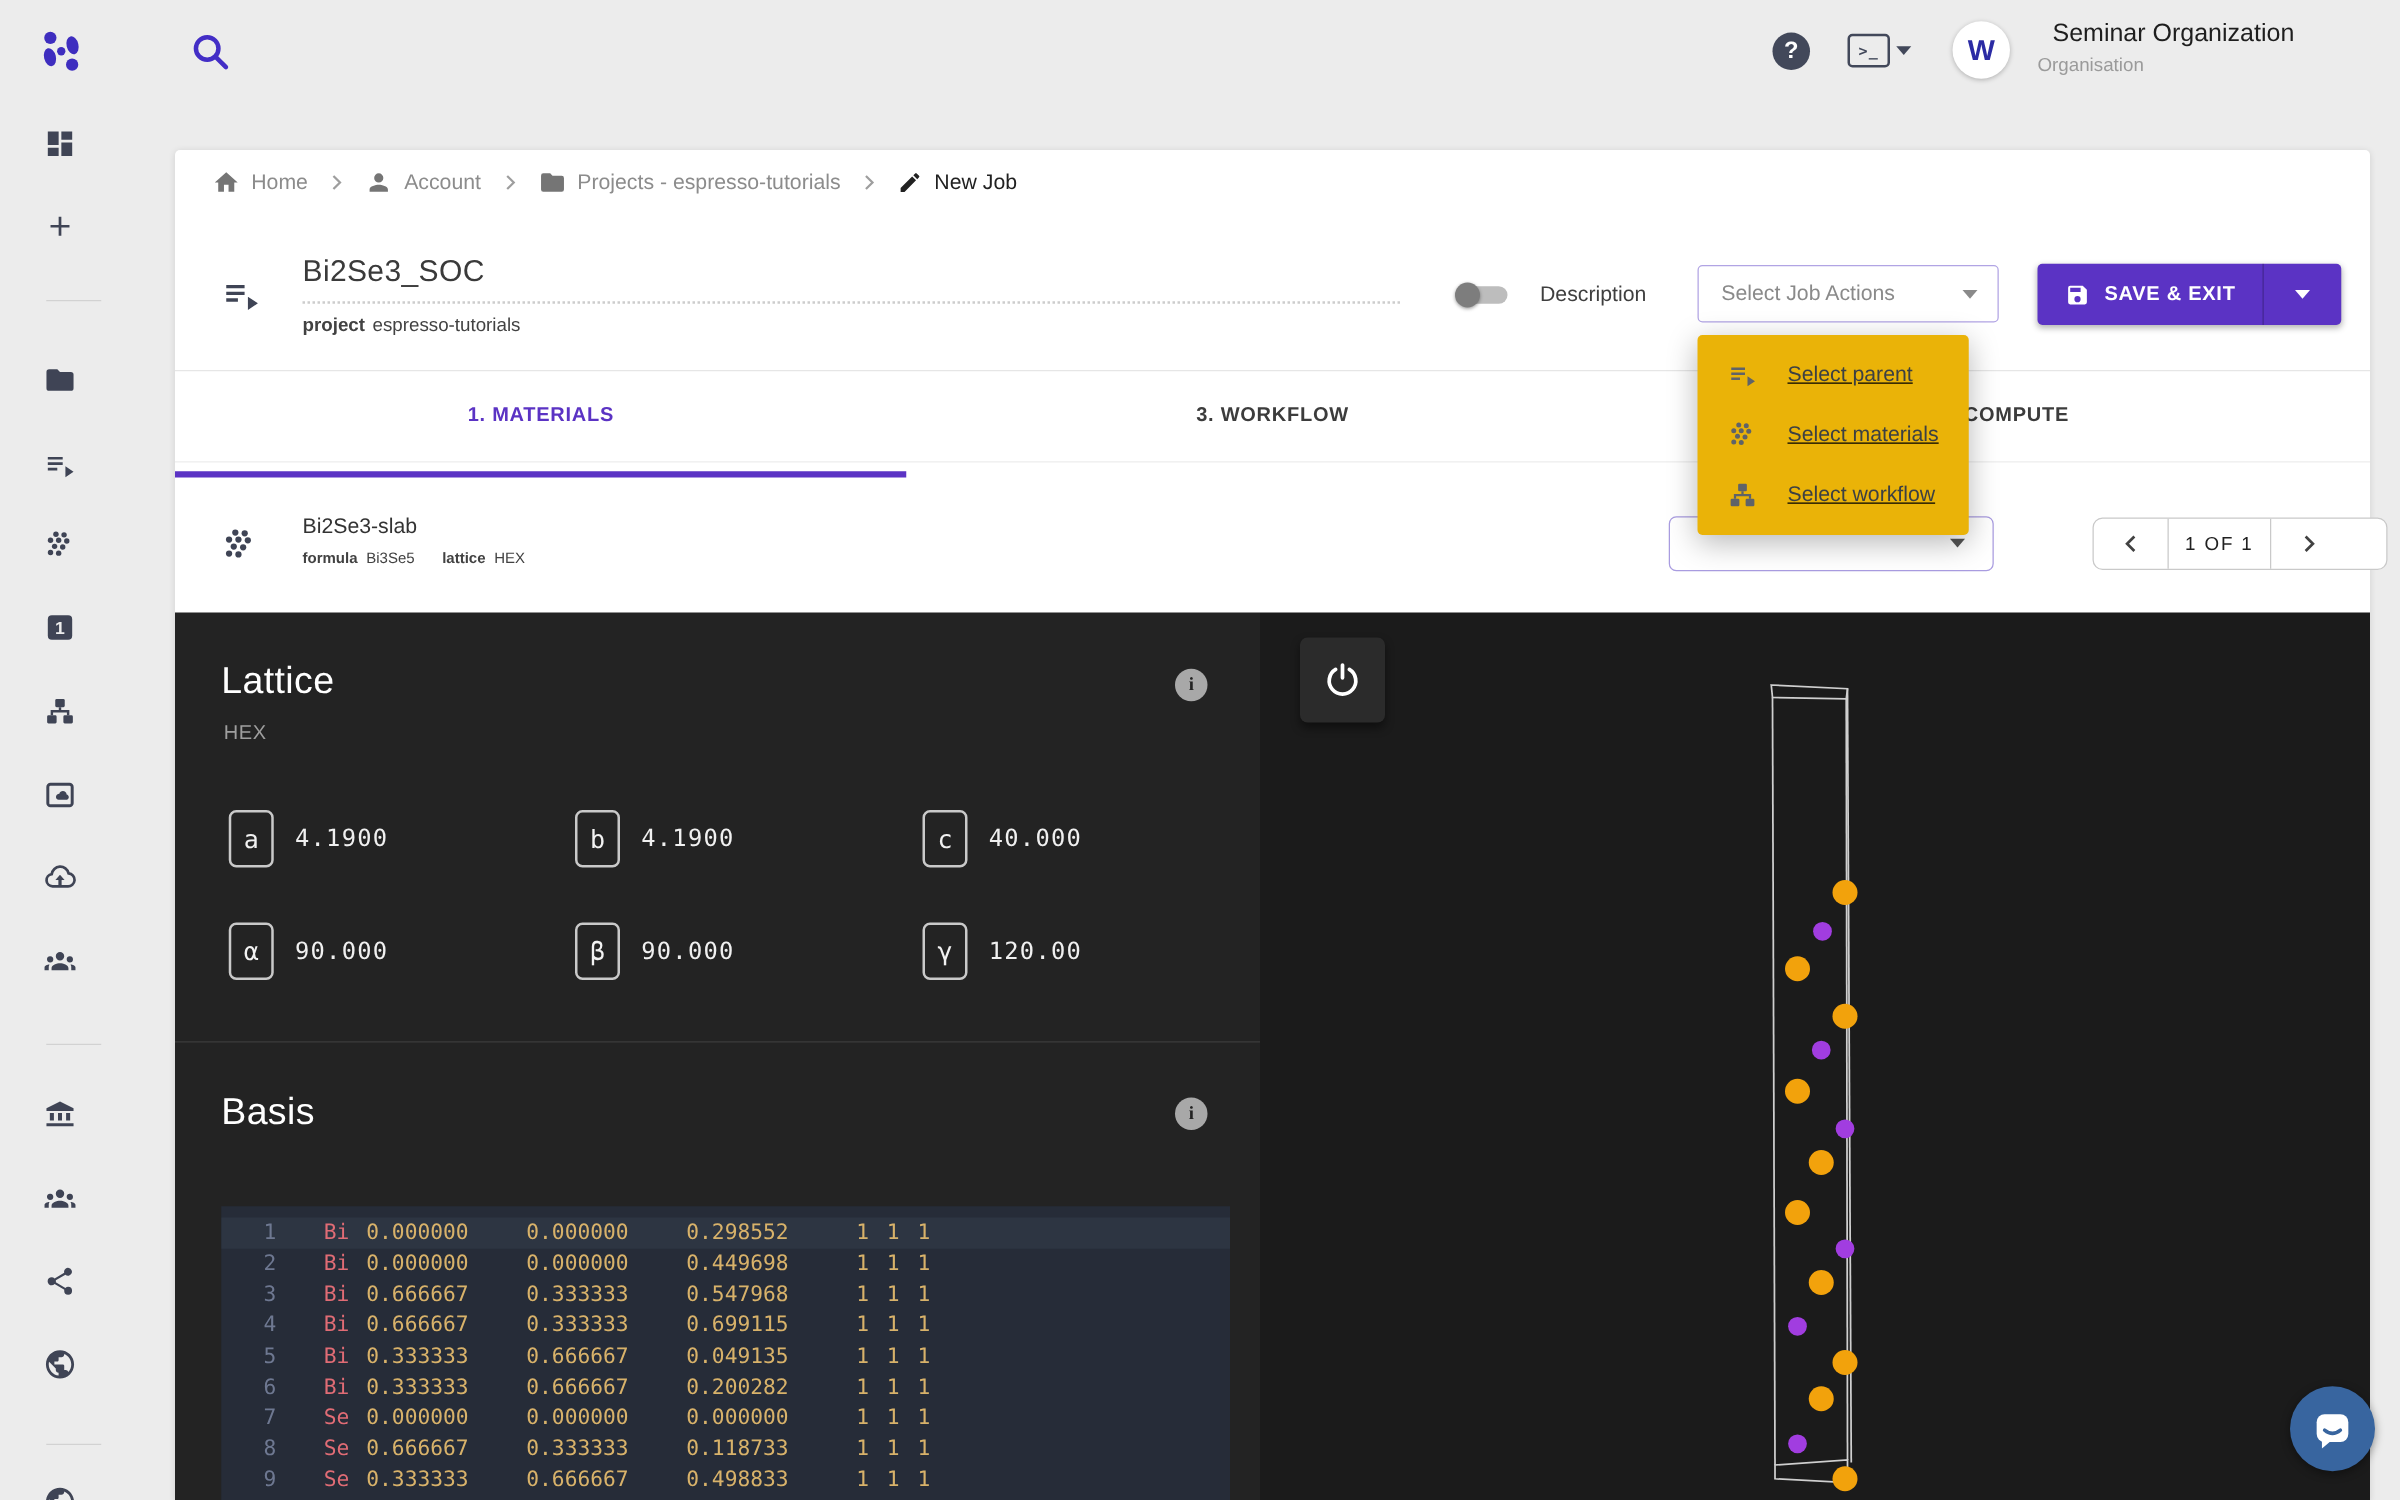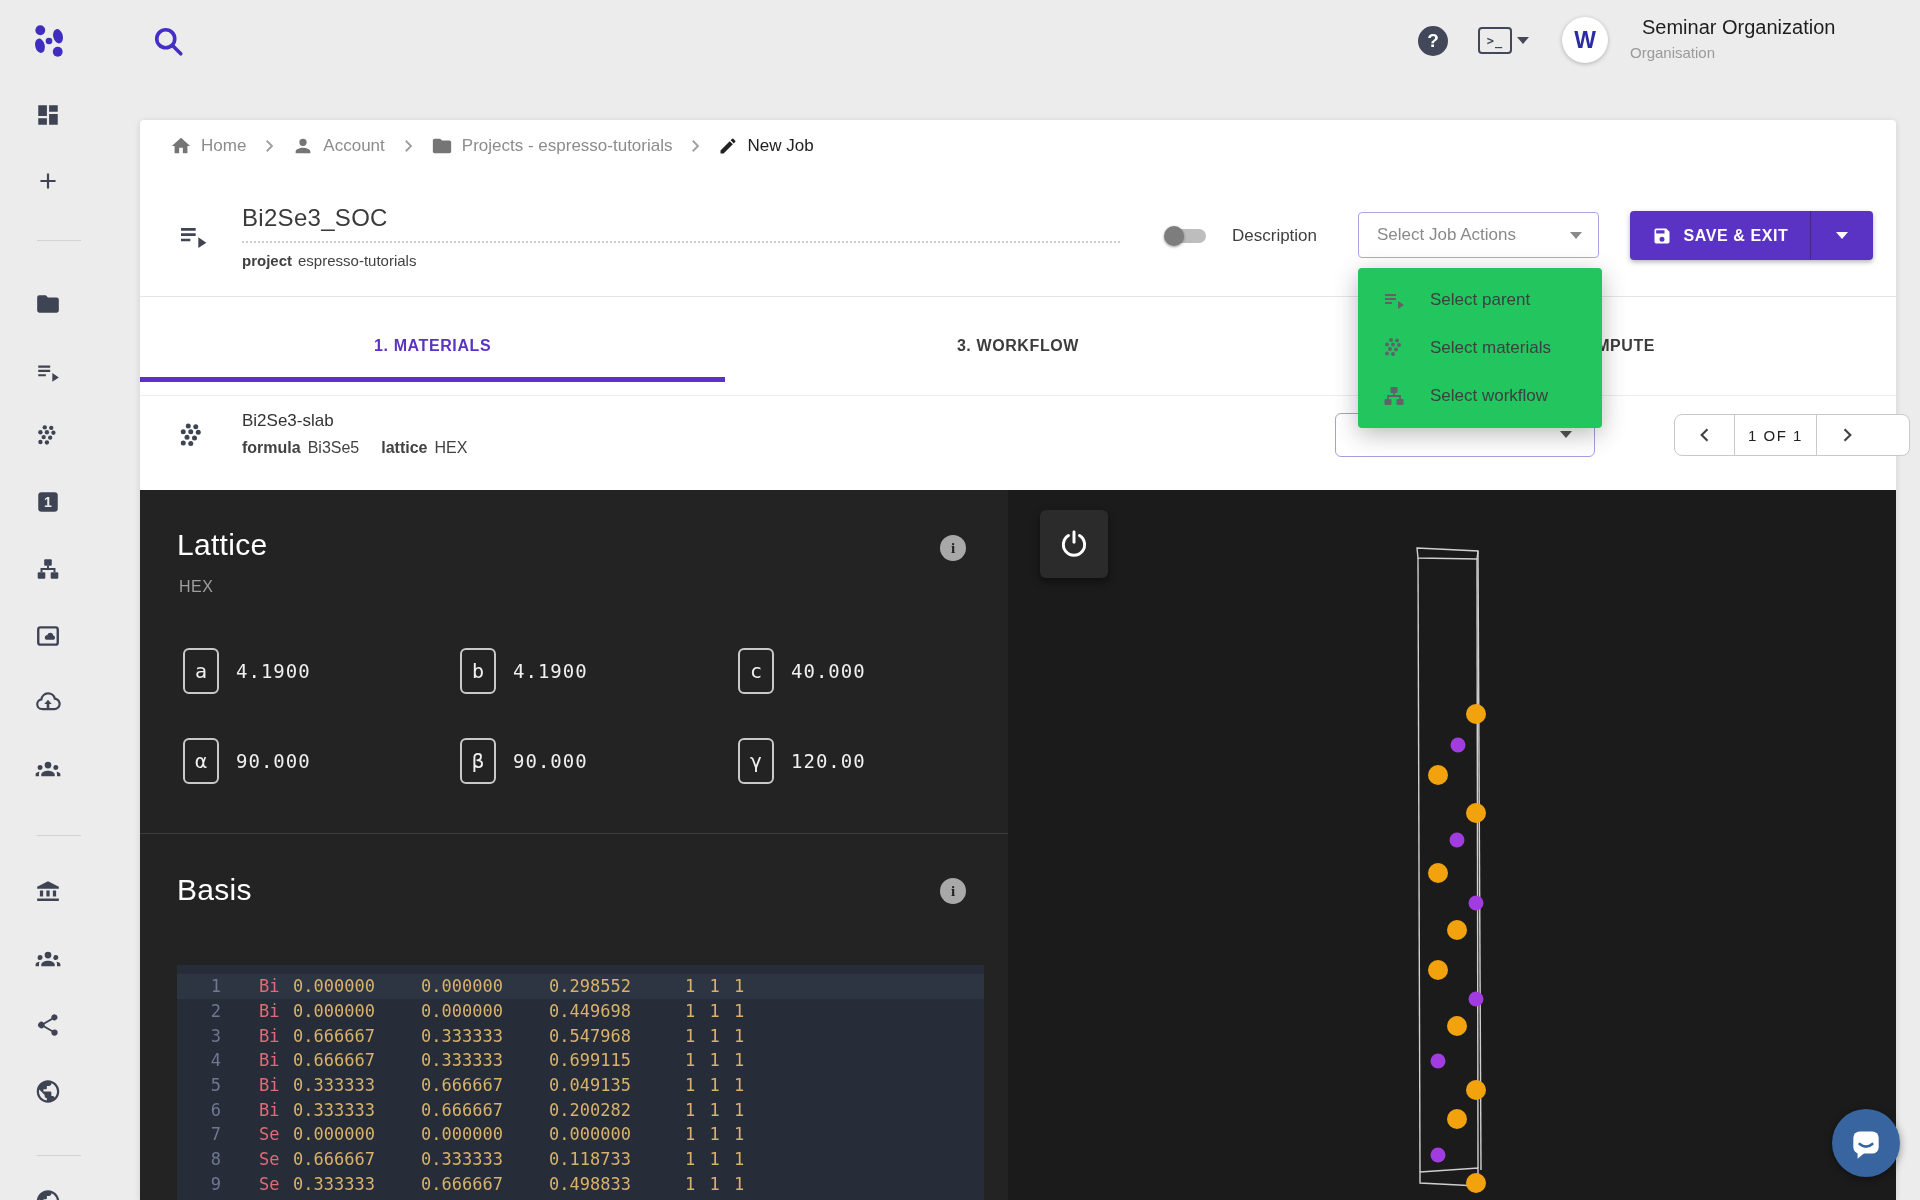--- a/index.html
+++ b/index.html
@@ -43,41 +43,41 @@
   .switch .thumb { position:absolute; left:0; top:3px; width:20px; height:20px; border-radius:50%; background:#7d7d7d; box-shadow:0 1px 3px rgba(0,0,0,.4); }
   .desc-label { left:1232px; top:226px; font-size:17px; color:#3f3f3f; }
   .job-actions { left:1358px; top:212px; width:241px; height:46px; border:1px solid #b1a4e4; border-radius:4px; background:#fff; display:flex; align-items:center; justify-content:space-between; padding:0 16px 0 18px; cursor:pointer; }
   .job-actions span { font-size:17px; color:#8a8a8a; }
   .save-btn { left:1630px; top:211px; width:243px; height:49px; background:#5b33c4; border-radius:4px; box-shadow:0 2px 5px rgba(0,0,0,.3); display:flex; color:#fff; cursor:pointer; }
   .save-main { flex:1; display:flex; align-items:center; justify-content:center; gap:12px; font-size:16px; font-weight:bold; letter-spacing:.6px; border-right:1px solid rgba(0,0,0,.25); }
   .save-caret { width:62px; display:flex; align-items:center; justify-content:center; }
   .save-caret .caret-down { border-top-color:#fff; }
 
   
-  .tabs { left:140px; top:296px; width:1756px; height:100px; border-top:1px solid #e6e6e6; border-bottom:1px solid #ededed; display:flex; }
+  .tabs { left:140px; top:296px; width:1756px; height:74px; border-top:1px solid #e6e6e6; border-bottom:1px solid #ededed; display:flex;justify-content:center; }
   .tab { width:585.3px; display:flex; align-items:center; justify-content:center; font-size:16px; font-weight:bold; letter-spacing:.6px; color:#3c3c3c; cursor:pointer; }
   .tab.active { color:#5b33c4; }
   .tab-underline { left:140px; top:377px; width:585px; height:5px; background:#5b33c4; }
 
   
   .mat-icon { left:177px; top:421px; color:#3f4455; }
   .mat-name { left:242px; top:411px; font-size:17px; color:#333; }
-  .mat-meta { left:242px; top:439px; font-size:16px; color:#424242; }
+  .mat-meta { left:242px; top:439px; font-size:12px; color:#424242; }
   .mat-meta b { margin-right:7px; }
   .mat-meta .gap { display:inline-block; width:22px; }
   .mat-select { left:1335px; top:413px; width:260px; height:44px; background:#fff; border:1.5px solid #a99ce0; border-radius:6px; z-index:20; cursor:pointer; }
   .mat-select .sel-caret { position:absolute; right:22px; top:17px; width:0; height:0; border-left:6px solid transparent; border-right:6px solid transparent; border-top:7px solid #555; }
   .pager { left:1674px; top:414px; width:236px; height:42px; border:1px solid #c9c9c9; border-radius:8px; display:flex; background:#fff; }
   .pager .pcell { display:flex; align-items:center; justify-content:center; }
   .pager .pprev { width:60px; border-right:1px solid #c9c9c9; cursor:pointer; }
   .pager .pnum { width:81px; font-size:15px; color:#212121; letter-spacing:1.5px; }
   .pager .pnext { width:60px; border-left:1px solid #c9c9c9; cursor:pointer; }
 
   
-  .menu { left:1358px; top:268px; width:244px; border-radius:4px; background:#22c55e; box-shadow:0 6px 24px rgba(0,0,0,.28); z-index:30; padding:8px 0; }
+  .menu { left:1358px; top:268px; width:217px; border-radius:4px; background:#eab308; box-shadow:0 6px 24px rgba(0,0,0,.28); z-index:30; padding:8px 0;text-decoration:underline; }
   .menu-item { height:48px; display:flex; align-items:center; gap:24px; padding-left:24px; cursor:pointer; }
   .menu-item .mi-icon { color:#5f6368; }
   .menu-item span { font-size:17px; color:#3c4043; }
 
   
   .dark-panel { left:140px; top:490px; width:868px; height:710px; background:#232323; }
   .viewer { left:1008px; top:490px; width:888px; height:710px; background:#1b1b1b; }
   .sec-title { color:#fff; font-size:30px; font-weight:500; letter-spacing:.3px; }
   .lattice-title { left:177px; top:528px; }
   .lattice-type { left:179px; top:578px; font-size:16px; color:#9e9e9e; letter-spacing:.5px; }

